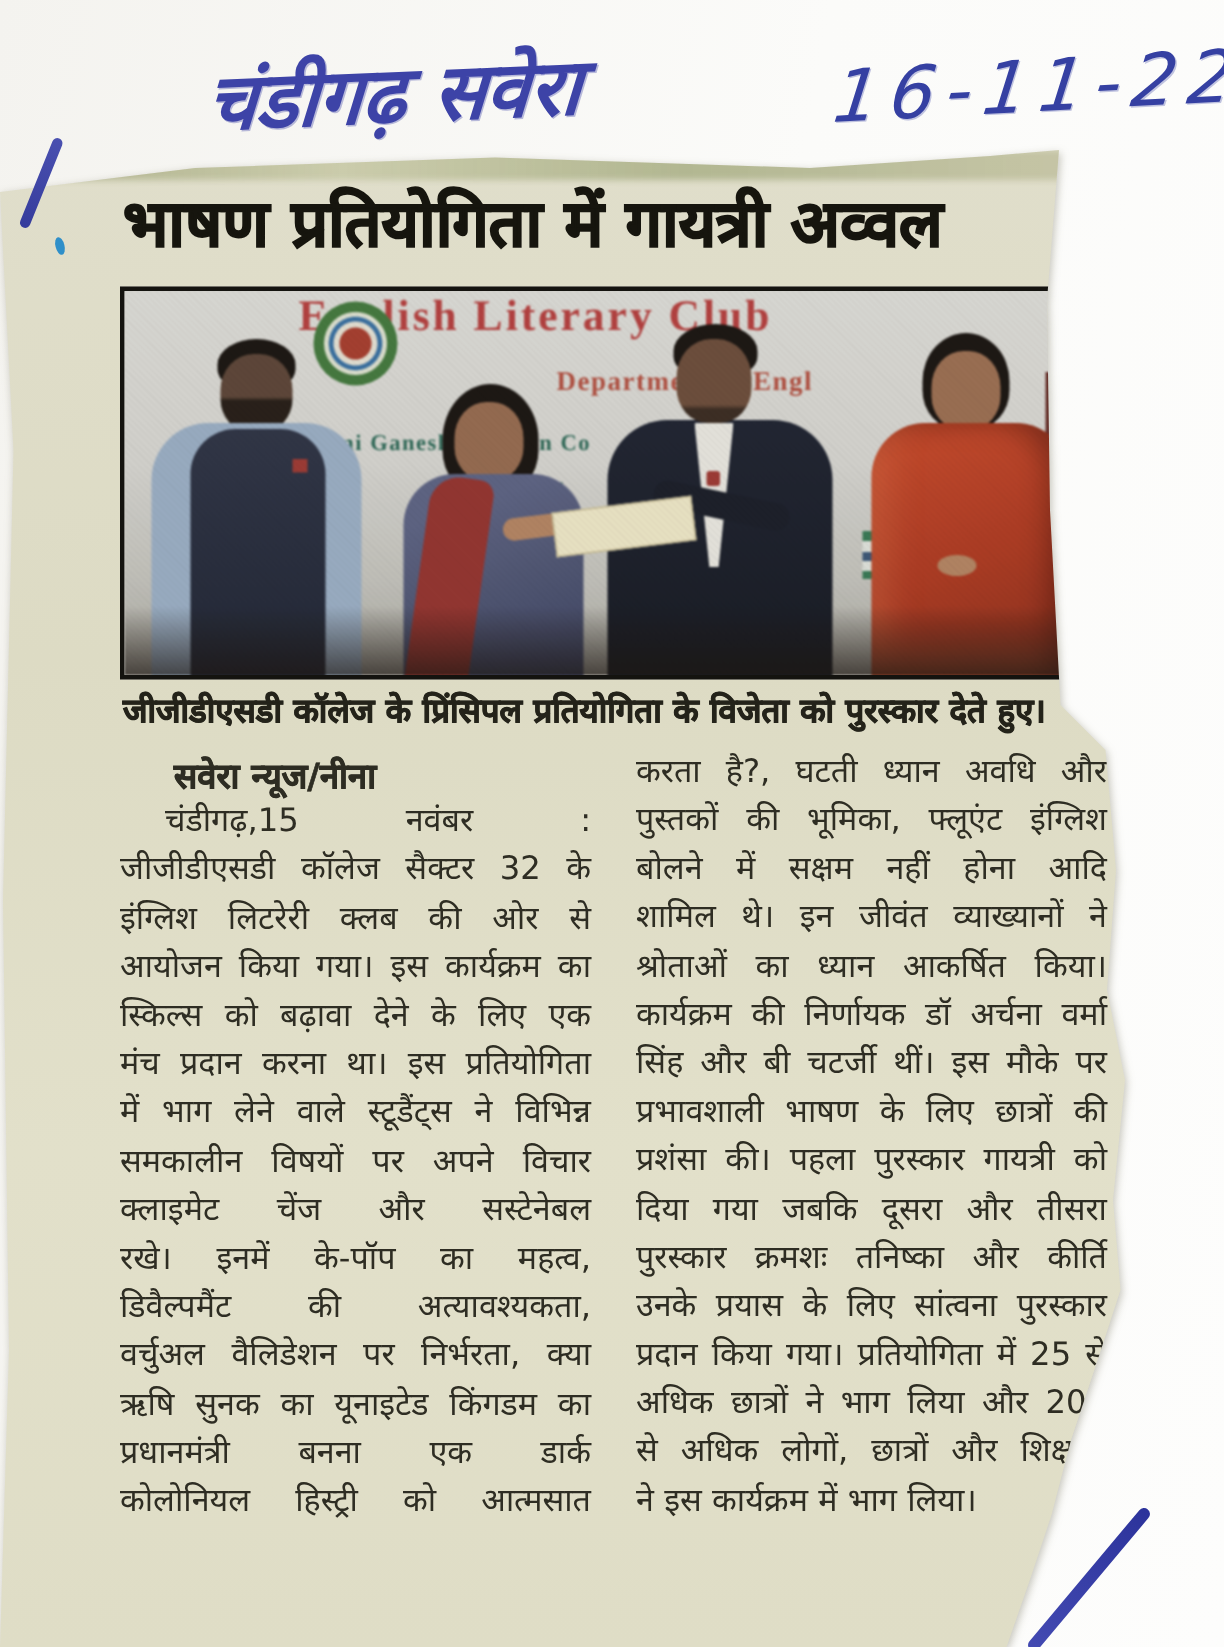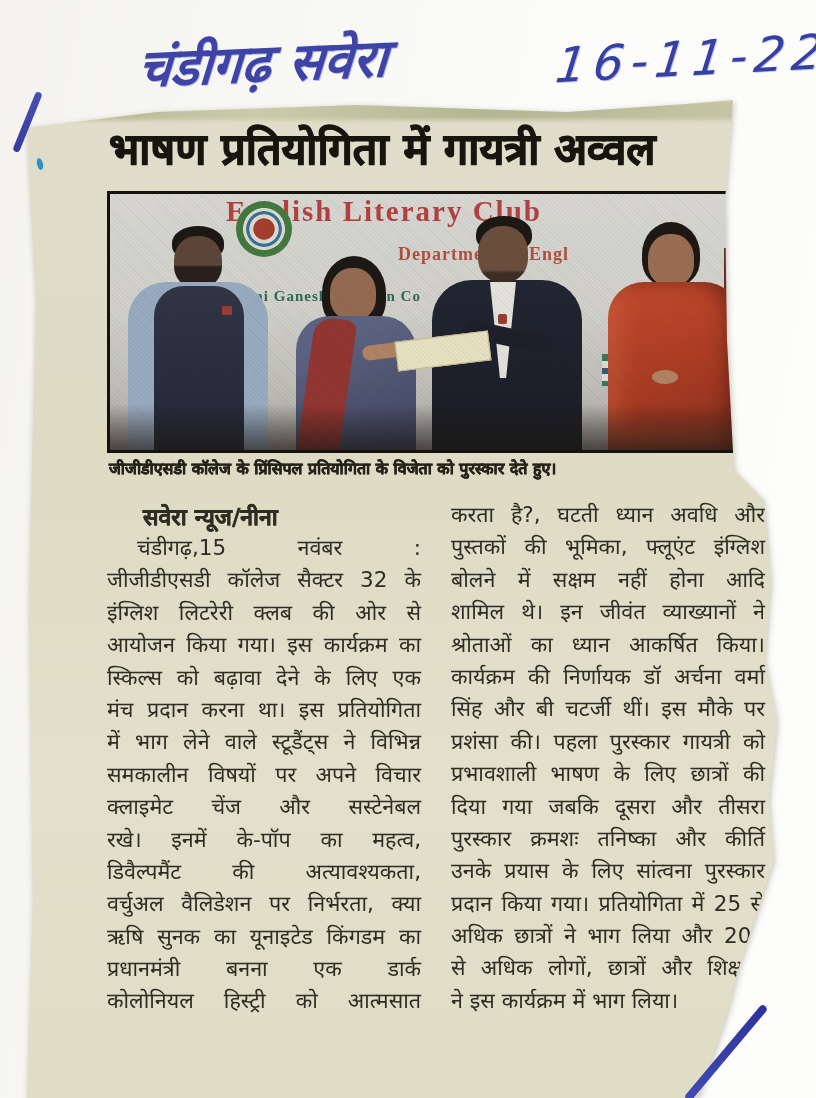--- a/index.html
+++ b/index.html
@@ -39,21 +39,20 @@
 
   
   .clip-wrap { position:absolute; inset:0; filter:drop-shadow(1px 2px 3px rgba(90,85,60,.35)); z-index:1; }
   .clipping {
     position:absolute; inset:0;
     background:linear-gradient(180deg,#e4e2cf 0%, #e0decb 8%, #dddbc4 40%, #e2e0ca 70%, #dfddc6 100%);
     clip-path:polygon(0px 128px, 130px 112px, 330px 105px, 540px 112px, 660px 104px, 706px 100px,
       698px 200px, 700px 340px, 707px 470px, 737px 500px, 744px 580px, 738px 660px, 750px 720px,
       742px 800px, 747px 860px, 730px 912px, 714px 960px, 701px 1010px, 687px 1052px, 671px 1098px,
       0px 1098px, 6px 900px, 2px 600px, 9px 300px);
-    margin-left:27px;
   }
   .smudge { position:absolute; left:0; top:100px; width:760px; height:20px;
     background:linear-gradient(90deg, rgba(110,120,60,.45), rgba(140,150,80,.25) 30%, rgba(110,125,60,.4) 60%, rgba(150,150,95,.3));
     filter:blur(2px); }
 
   
   .headline {
     position:absolute; left:82px; top:118px; width:612px; height:66px;
     font-size:43px; font-weight:bold; color:#16150e;
     -webkit-text-stroke:1.1px #16150e;
@@ -134,21 +133,21 @@
   .stripes { position:absolute; left:492px; top:160px; width:66px; height:32px;
     background:repeating-linear-gradient(180deg,#2e7a4f 0 7px,#dfe3da 7px 14px,#35557a 14px 20px,#dfe3da 20px 27px,#2e7a4f 27px 32px); }
   .curtain { position:absolute; right:0; top:54px; width:12px; height:208px; background:#6a2a22; }
   .bottom-dark { position:absolute; left:0; bottom:0; width:100%; height:46px;
     background:linear-gradient(180deg, rgba(28,20,12,0), rgba(24,16,10,.68)); }
   .grain { position:absolute; inset:0;
     background:repeating-linear-gradient(45deg, rgba(0,0,0,.045) 0 1px, transparent 1px 3px); }
 
   
   .caption { position:absolute; left:82px; top:457px; width:628px;
-    font-size:16px; font-weight:bold; color:#24231a;
+    font-size:22px; font-weight:bold; color:#24231a;
     -webkit-text-stroke:.5px #24231a; white-space:nowrap; }
 
   
   .bodytext { position:absolute; left:80px; top:500px; width:658px; display:flex; gap:30px;
     color:#2e2d23; }
   .col { width:320px; }
   .byline { font-weight:bold; font-size:23px; height:33px; padding-left:36px;
     -webkit-text-stroke:.4px #2e2d23; white-space:nowrap; }
   .line { font-size:21.5px; height:32.4px; line-height:30px;
     text-align:justify; text-align-last:justify; white-space:nowrap; }
@@ -233,22 +232,22 @@
       </div>
       <div class="col col-right">
         <div>
             <div class="line">करता है?, घटती ध्यान अवधि और</div>
             <div class="line">पुस्तकों की भूमिका, फ्लूएंट इंग्लिश</div>
             <div class="line">बोलने में सक्षम नहीं होना आदि</div>
             <div class="line">शामिल थे। इन जीवंत व्याख्यानों ने</div>
             <div class="line">श्रोताओं का ध्यान आकर्षित किया।</div>
             <div class="line">कार्यक्रम की निर्णायक डॉ अर्चना वर्मा</div>
             <div class="line">सिंह और बी चटर्जी थीं। इस मौके पर</div>
+            <div class="line">प्रभावशाली भाषण के लिए छात्रों की</div>
             <div class="line">प्रशंसा की। पहला पुरस्कार गायत्री को</div>
-            <div class="line">प्रभावशाली भाषण के लिए छात्रों की</div>
             <div class="line">दिया गया जबकि दूसरा और तीसरा</div>
             <div class="line">पुरस्कार क्रमशः तनिष्का और कीर्ति</div>
             <div class="line">उनके प्रयास के लिए सांत्वना पुरस्कार</div>
             <div class="line">प्रदान किया गया। प्रतियोगिता में 25 से</div>
             <div class="line">अधिक छात्रों ने भाग लिया और 200</div>
             <div class="line">से अधिक लोगों, छात्रों और शिक्षकों</div>
             <div class="line no-just">ने इस कार्यक्रम में भाग लिया।</div>
           </div>
       </div>
     </div>

